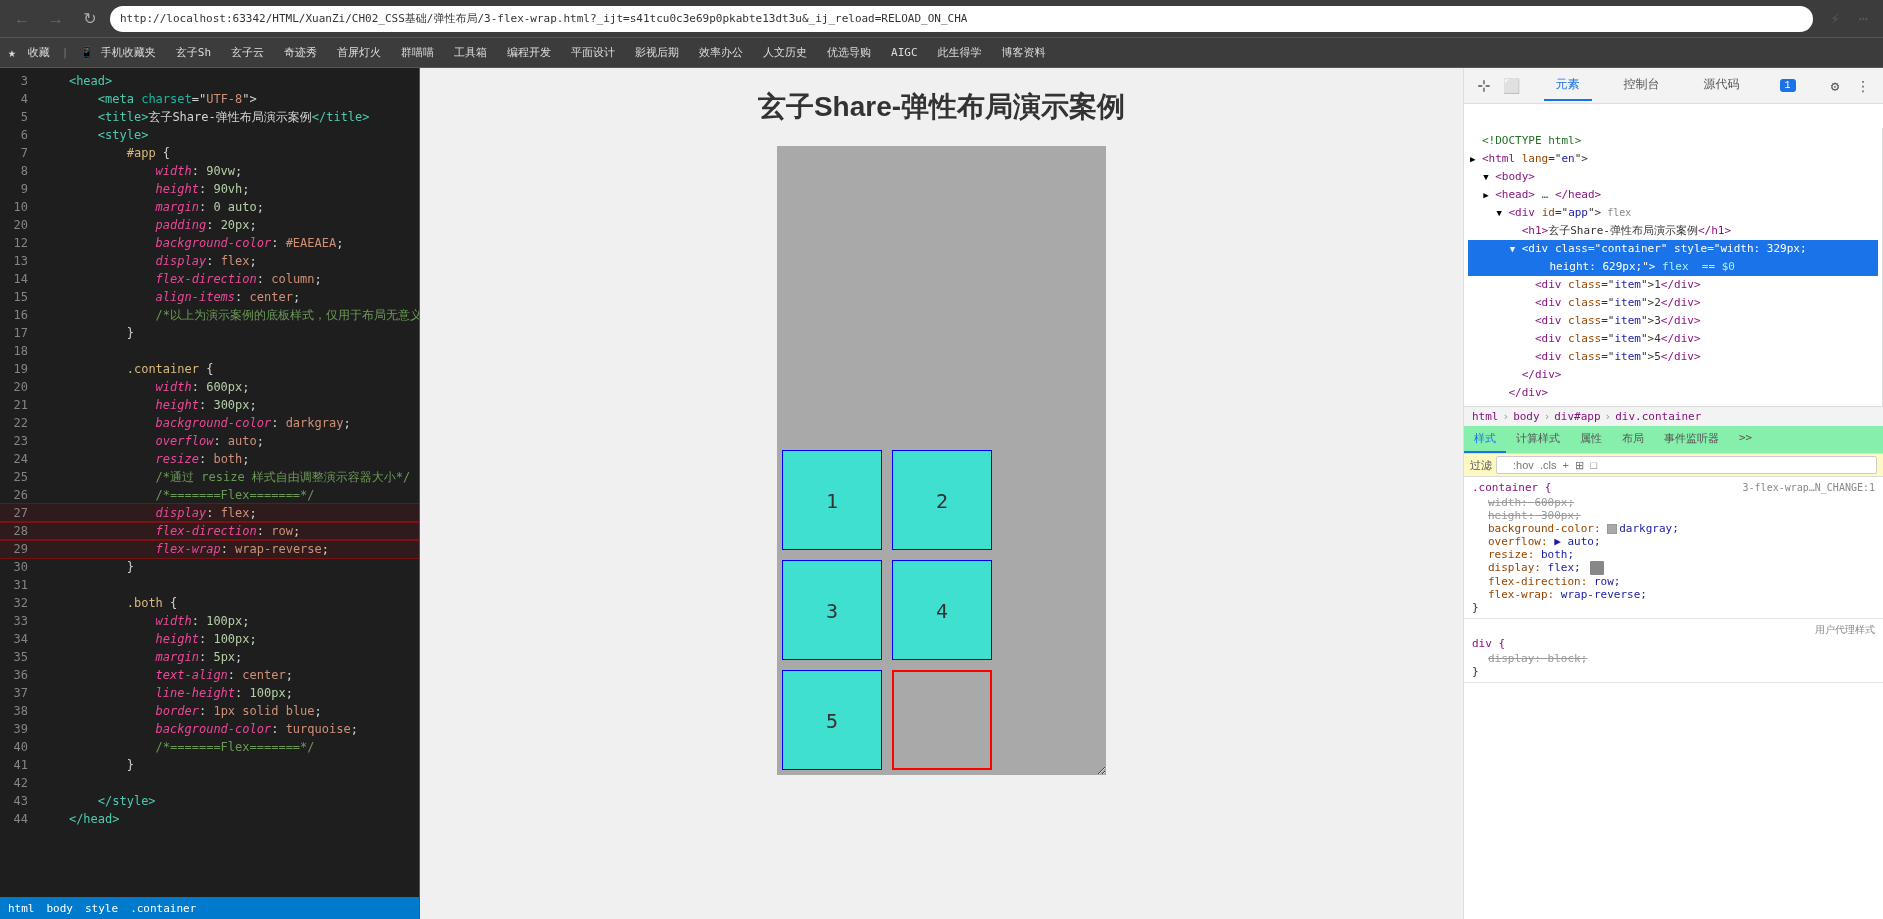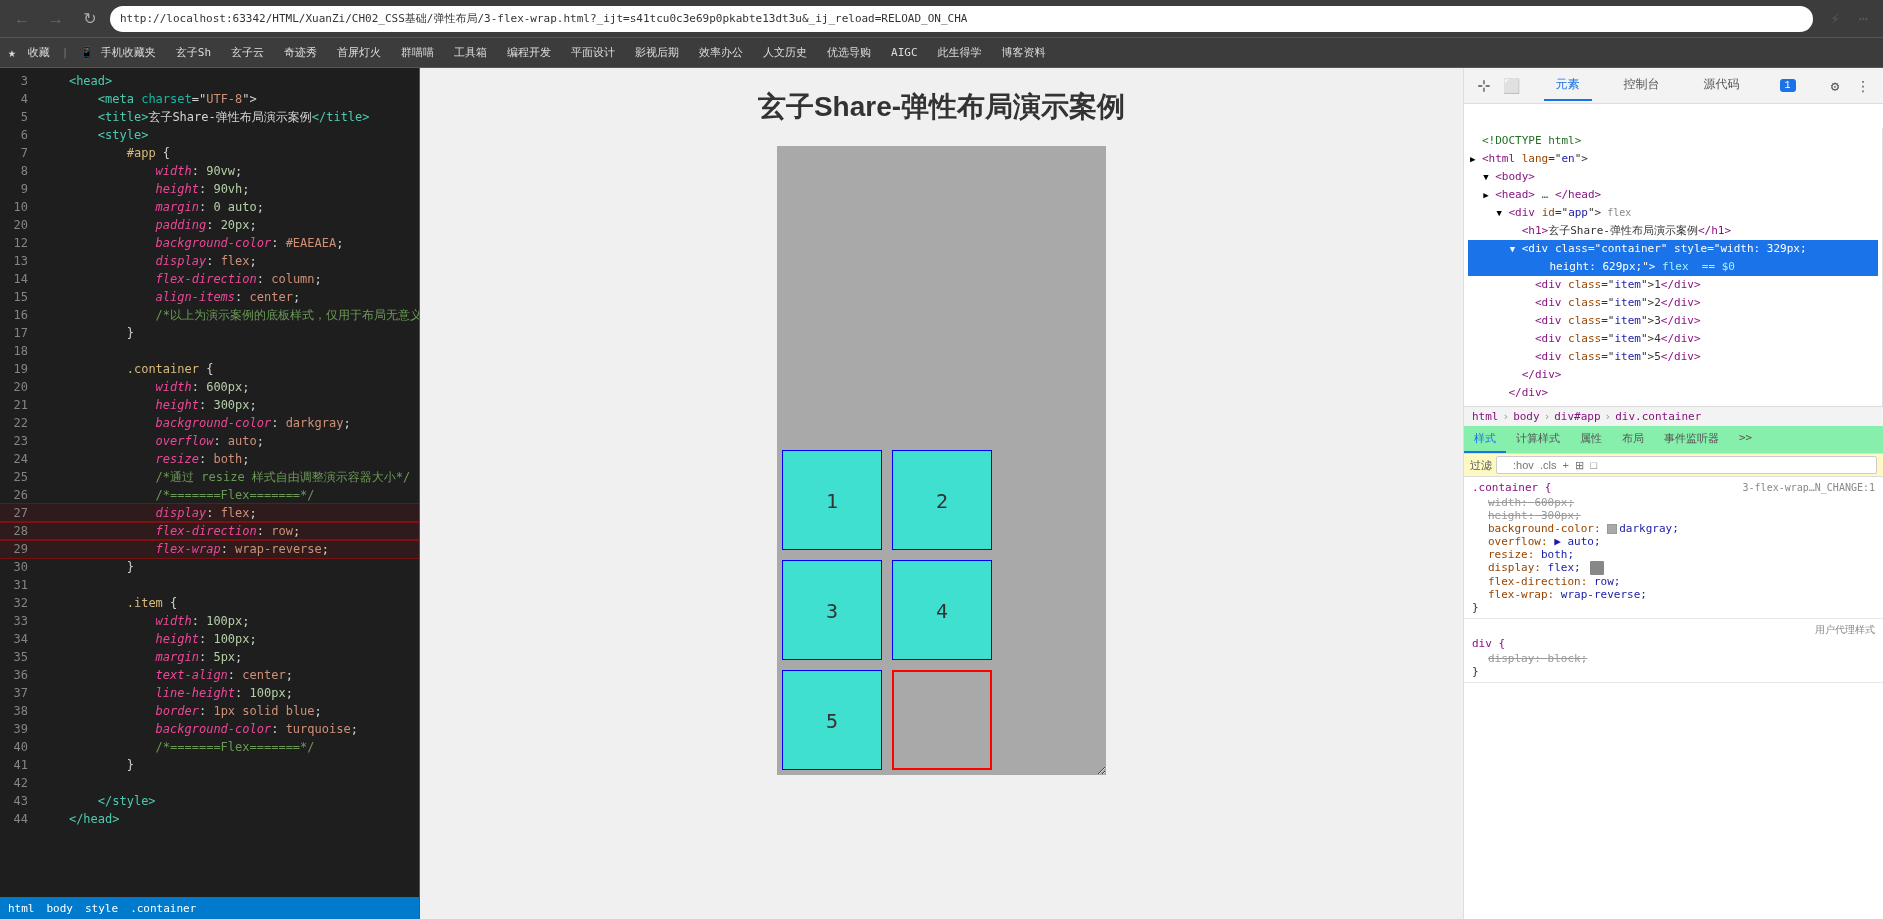--- a/index.html
+++ b/index.html
@@ -496,21 +496,21 @@
       <div class="code-line">
         <span class="line-num">30</span>
         <span class="line-content"><span class="c-white">            </span><span class="c-punct">}</span></span>
       </div>
       <div class="code-line">
         <span class="line-num">31</span>
         <span class="line-content"></span>
       </div>
       <div class="code-line">
         <span class="line-num">32</span>
-        <span class="line-content"><span class="c-white">            </span><span class="c-selector">.item</span> <span class="c-punct">{</span></span>
+        <span class="line-content"><span class="c-white">            </span><span class="c-selector">.both</span> <span class="c-punct">{</span></span>
       </div>
       <div class="code-line">
         <span class="line-num">33</span>
         <span class="line-content"><span class="c-white">                </span><span class="c-property">width</span><span class="c-punct">: </span><span class="c-num">100px</span><span class="c-punct">;</span></span>
       </div>
       <div class="code-line">
         <span class="line-num">34</span>
         <span class="line-content"><span class="c-white">                </span><span class="c-property">height</span><span class="c-punct">: </span><span class="c-num">100px</span><span class="c-punct">;</span></span>
       </div>
       <div class="code-line">

